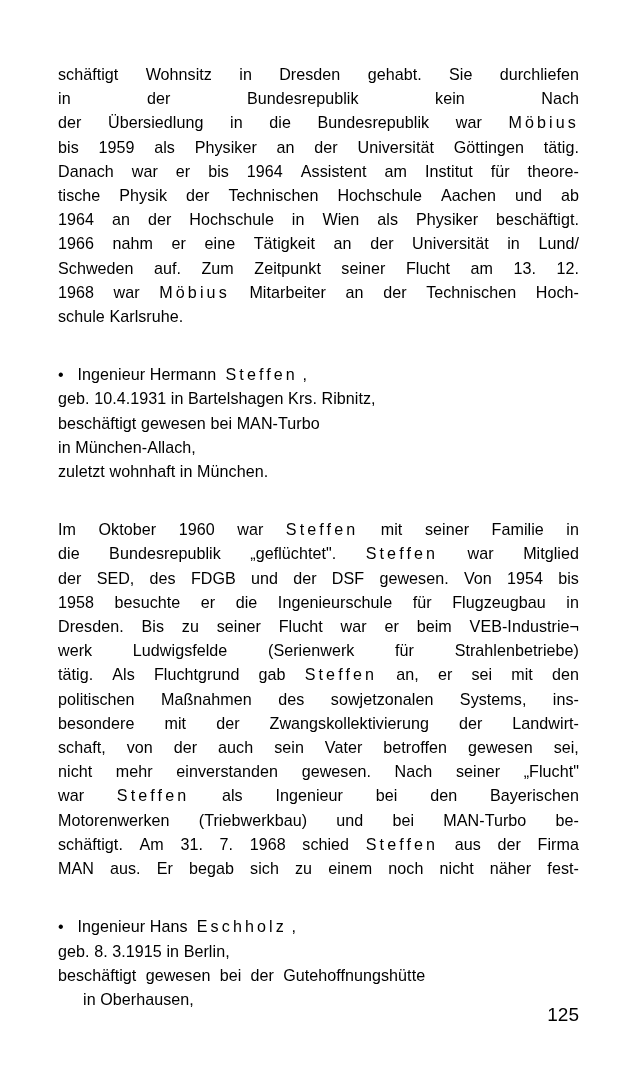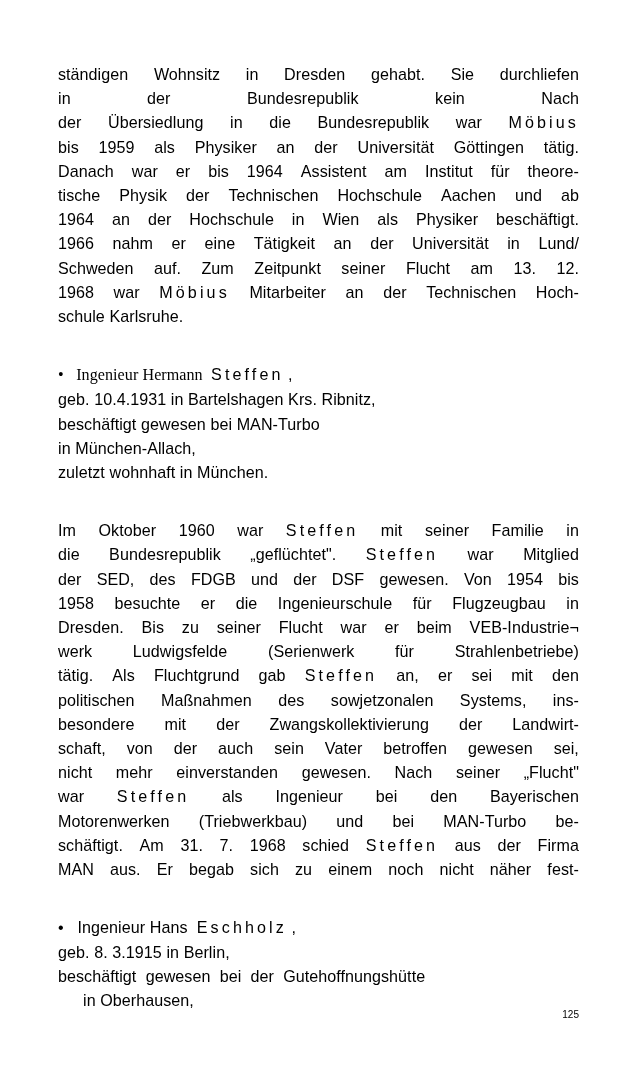--- a/index.html
+++ b/index.html
@@ -53,32 +53,32 @@
     letter-spacing: 3.1px;
   }
   .gap-para { height: 34px; }
 
   .pageno {
     position: absolute;
     left: 0;
     top: 941px;
     width: 521px;
     text-align: right;
-    font-size: 10px;
+    font-size: 19px;
     line-height: 24.2px;
   }
 </style>
 </head>
 <body>
 
 <div class="page">
   <div id="body-content">
       <div class="para">
         <div class="ln just">
-          <span>ständigen</span>
+          <span>schäftigt</span>
           <span>Wohnsitz</span>
           <span>in</span>
           <span>Dresden</span>
           <span>gehabt.</span>
           <span>Sie</span>
           <span>durchliefen</span>
         </div>
         <div class="ln just">
           <span>in</span>
           <span>der</span>
@@ -169,21 +169,21 @@
           <span>Mitarbeiter</span>
           <span>an</span>
           <span>der</span>
           <span>Technischen</span>
           <span>Hoch-</span>
         </div>
         <div class="ln flush"><span style="white-space: pre;">schule Karlsruhe.</span></div>
       </div>
       <div class="gap-para"></div>
       <div class="para">
-        <div class="ln flush"><span style="white-space: pre; font-family: Liberation Serif, serif;">•   Ingenieur Hermann  </span><span class="sp">Steffen</span><span style="white-space: pre;"> ,</span></div>
+        <div class="ln flush"><span style="white-space: pre;">•   Ingenieur Hermann  </span><span class="sp">Steffen</span><span style="white-space: pre;"> ,</span></div>
         <div class="ln flush"><span style="white-space: pre;">geb. 10.4.1931 in Bartelshagen Krs. Ribnitz,</span></div>
         <div class="ln flush"><span style="white-space: pre; margin-top: 39px;">beschäftigt gewesen bei MAN-Turbo</span></div>
         <div class="ln flush"><span style="white-space: pre;">in München-Allach,</span></div>
         <div class="ln flush"><span style="white-space: pre;">zuletzt wohnhaft in München.</span></div>
       </div>
       <div class="gap-para"></div>
       <div class="para">
         <div class="ln just">
           <span>Im</span>
           <span>Oktober</span>

